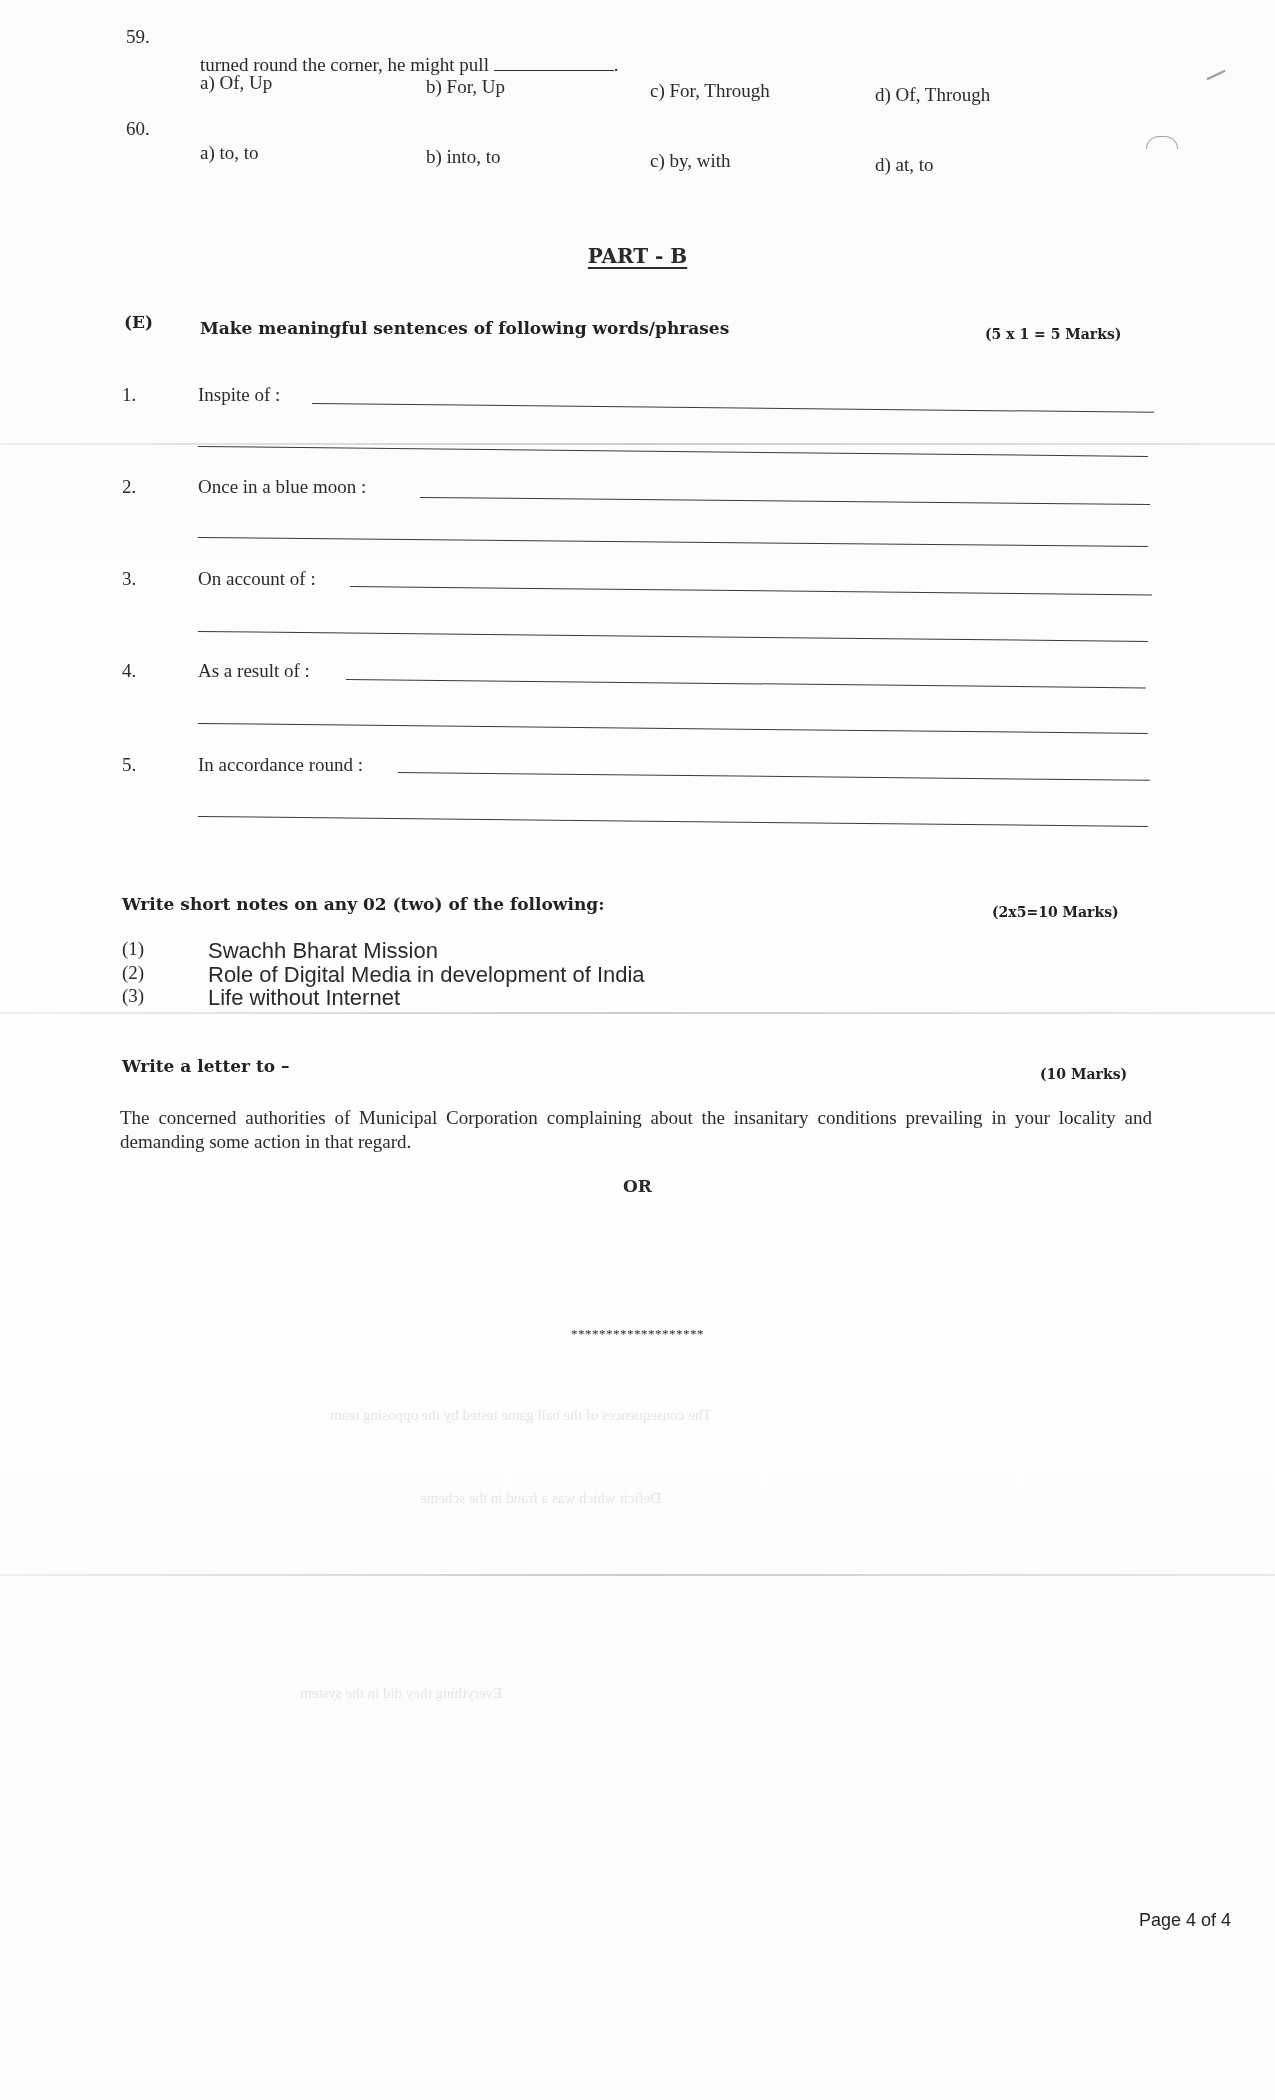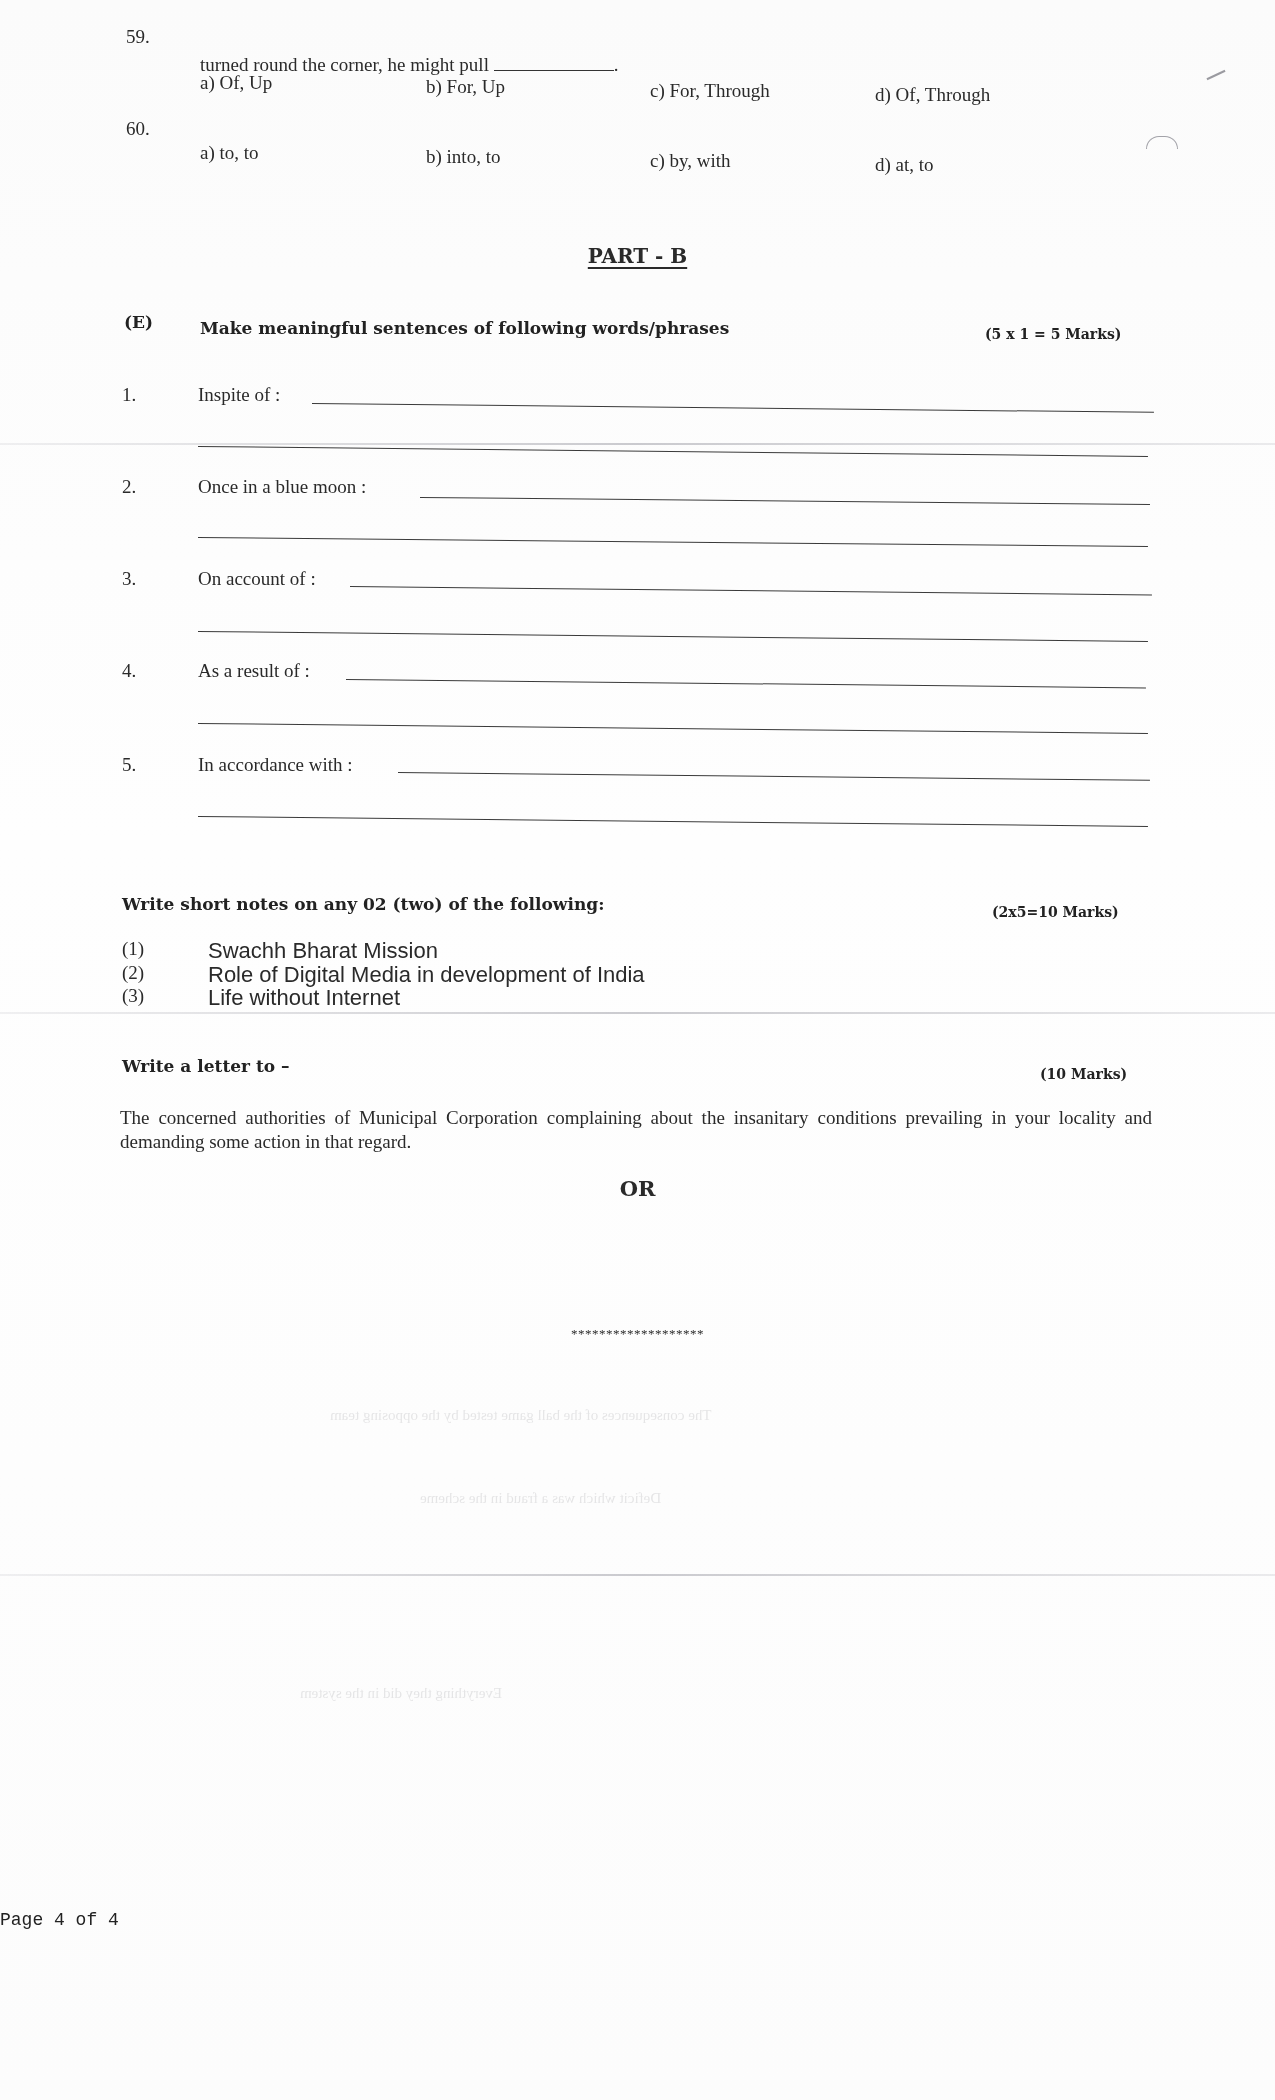--- a/index.html
+++ b/index.html
@@ -44,29 +44,29 @@
     }
     .note-num { position: absolute; left: 122px; font-family: "Liberation Serif", serif; font-size: 19px; }
     .note-text { position: absolute; left: 196px; font-family: Liberation Sans, sans-serif; font-size: 22px; margin-left: 12px; }
     .para {
       position: absolute; left: 120px; width: 1032px;
       font-family: "Liberation Serif", serif; font-size: 19px; line-height: 24px;
       text-align: justify; text-align-last: left;
     }
     .or {
       position: absolute; left: 0; width: 1275px; text-align: center;
-      font-family: "DejaVu Serif", serif; font-weight: bold; font-size: 21px;
+      font-family: "DejaVu Serif", serif; font-weight: bold; font-size: 17px;
     }
     .stars {
       position: absolute; left: 0; width: 1275px; text-align: center;
       font-family: "Liberation Serif", serif; font-size: 13px; letter-spacing: 0.5px;
     }
     .footer {
-      position: absolute; left: 0; width: 1231px; text-align: left;
-      font-family: Liberation Mono, monospace; font-size: 18px; color: #222;
+      position: absolute; left: 0; width: 1231px; text-align: right;
+      font-family: Liberation Sans, sans-serif; font-size: 18px; color: #222;
     }
     .ghost {
       position: absolute; font-family: "Liberation Serif", serif; font-size: 15px;
       color: rgba(120,120,130,0.18); transform: scaleX(-1); white-space: nowrap;
     }
     .smudge {
       position: absolute; border: 1.5px solid rgba(90,90,100,0.55); border-bottom: none;
       border-radius: 20px 20px 0 0;
     }
   </style>
@@ -120,21 +120,21 @@
   <div class="item-label" style="top:568px;">On account of :</div>
   <div class="write-line" style="left:350px; top:586px; width:802px; transform:rotate(0.6deg); transform-origin:left;"></div>
   <div class="write-line" style="left:198px; top:631px; width:950px; transform:rotate(0.6deg); transform-origin:left;"></div>
 
   <div class="item-num" style="top:660px;">4.</div>
   <div class="item-label" style="top:660px;">As a result of :</div>
   <div class="write-line" style="left:346px; top:679px; width:800px; transform:rotate(0.6deg); transform-origin:left;"></div>
   <div class="write-line" style="left:198px; top:723px; width:950px; transform:rotate(0.6deg); transform-origin:left;"></div>
 
   <div class="item-num" style="top:754px;">5.</div>
-  <div class="item-label" style="top:754px;">In accordance with :</div>
+  <div class="item-label" style="top:754px;">In accordance round :</div>
   <div class="write-line" style="left:398px; top:772px; width:752px; transform:rotate(0.6deg); transform-origin:left;"></div>
   <div class="write-line" style="left:198px; top:816px; width:950px; transform:rotate(0.6deg); transform-origin:left;"></div>
 
   <div class="heading" style="left:122px; top:894px;">Write short notes on any 02 (two) of the following:</div>
   <div class="marks" style="left:992px; top:904px;">(2x5=10 Marks)</div>
   <div class="note-num" style="top:938px;">(1)</div>
   <div class="note-text" style="top:938px;">Swachh Bharat Mission</div>
   <div class="note-num" style="top:962px;">(2)</div>
   <div class="note-text" style="top:962px;">Role of Digital Media in development of India</div>
   <div class="note-num" style="top:985px;">(3)</div>

